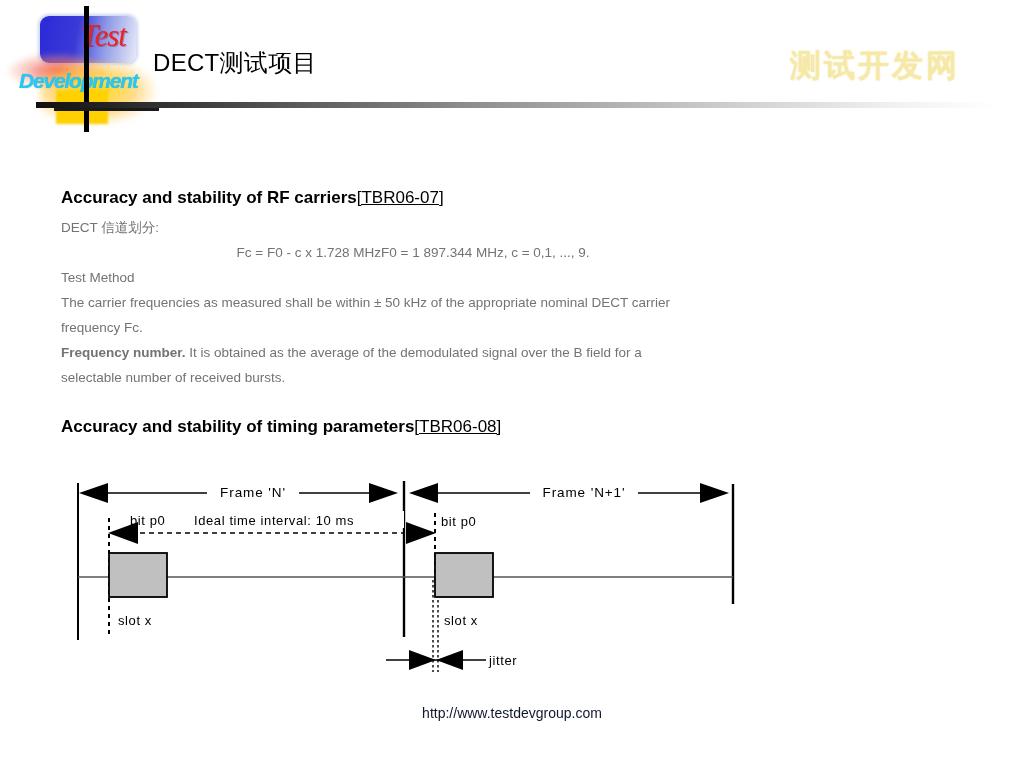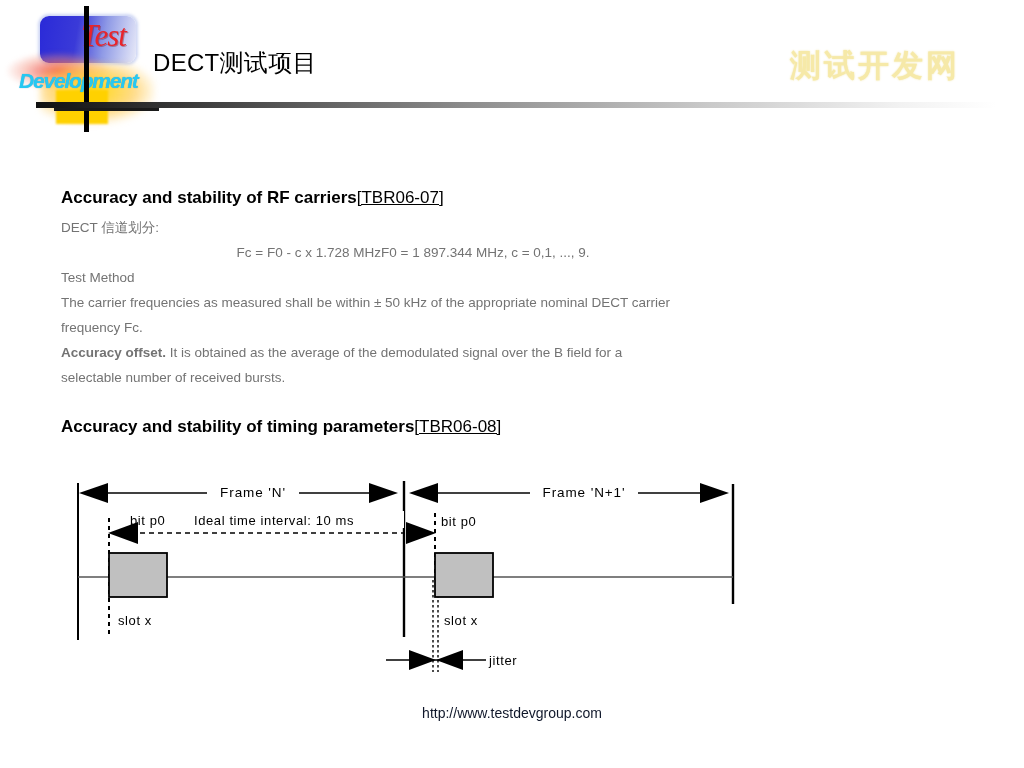--- a/index.html
+++ b/index.html
@@ -217,21 +217,21 @@
     <span class="inline-col">Fc = F0 - c x 1.728 MHz</span><span>F0 = 1 897.344 MHz, c = 0,1, ..., 9.</span>
   </p>
 
   <p class="body-line">Test Method</p>
 
   <p class="body-line">The carrier frequencies as measured shall be within ± 50 kHz of the appropriate nominal DECT carrier</p>
 
   <p class="body-line">frequency Fc.</p>
 
   <p class="body-line">
-    <span class="bold">Accuracy offset.</span><span> It is obtained as the average of the demodulated signal over the B field for a</span>
+    <span class="bold">Frequency number.</span><span> It is obtained as the average of the demodulated signal over the B field for a</span>
   </p>
 
   <p class="body-line">selectable number of received bursts.</p>
 </div>
 
 <div id="section2">
   <p class="head-line">
     <b>Accuracy and stability of timing parameters</b><span class="plain">[TBR06-08]</span>
   </p>
 </div>

